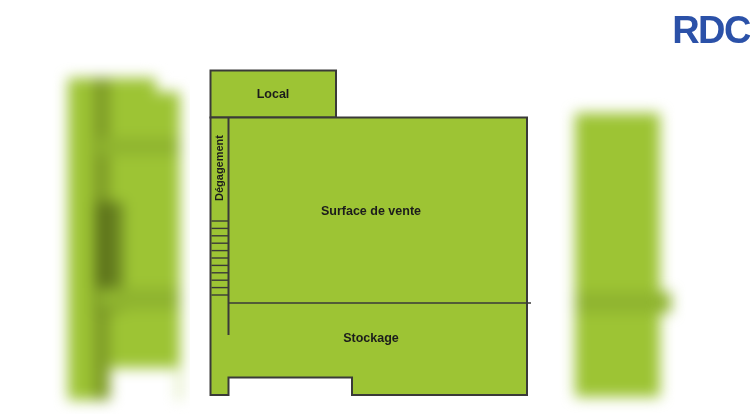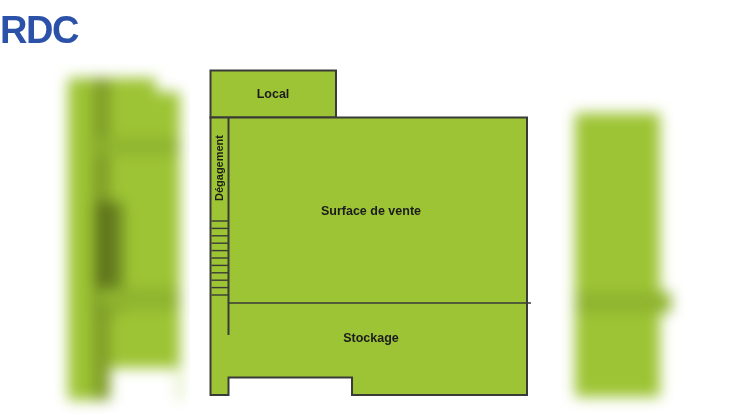--- a/index.html
+++ b/index.html
@@ -4,21 +4,21 @@
 <style>
   html,body { margin:0; padding:0; background:#ffffff; }
   body {
     width:750px; height:420px; position:relative; overflow:hidden;
     font-family:"Liberation Sans", sans-serif;
   }
   .stage { position:absolute; left:0; top:0; width:750px; height:420px; }
 
   .page-title {
     position:absolute; left:0; top:12px; width:750px; height:40px;
-    text-align:left; font-size:38px; line-height:36px; font-weight:bold;
+    text-align:right; font-size:38px; line-height:36px; font-weight:bold;
     letter-spacing:-1.5px; color:#2b51a8;
   }
 
   
   .preview { position:absolute; overflow:hidden; }
   .preview-left  { left:38px;  top:52px; width:152px; height:362px; }
   .preview-right { left:558px; top:92px; width:140px; height:326px; }
   .blur-inner { position:absolute; left:0; top:0; right:0; bottom:0; filter:blur(7px); }
   .bshape { position:absolute; }
 

